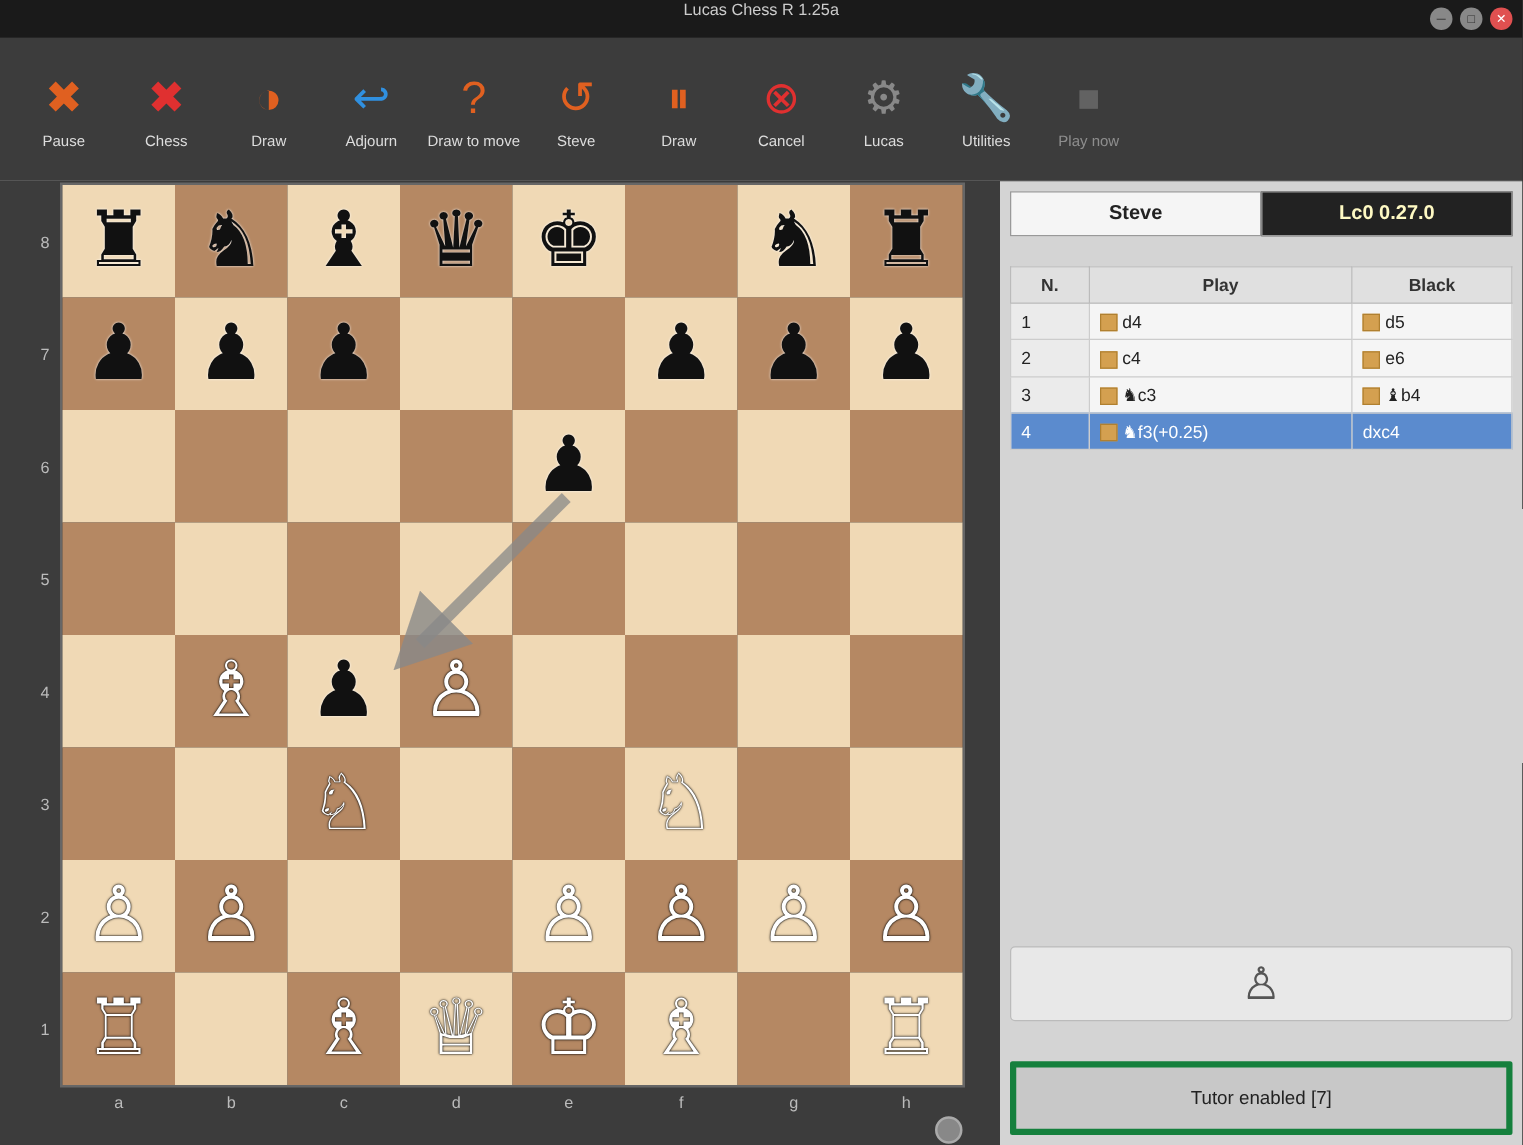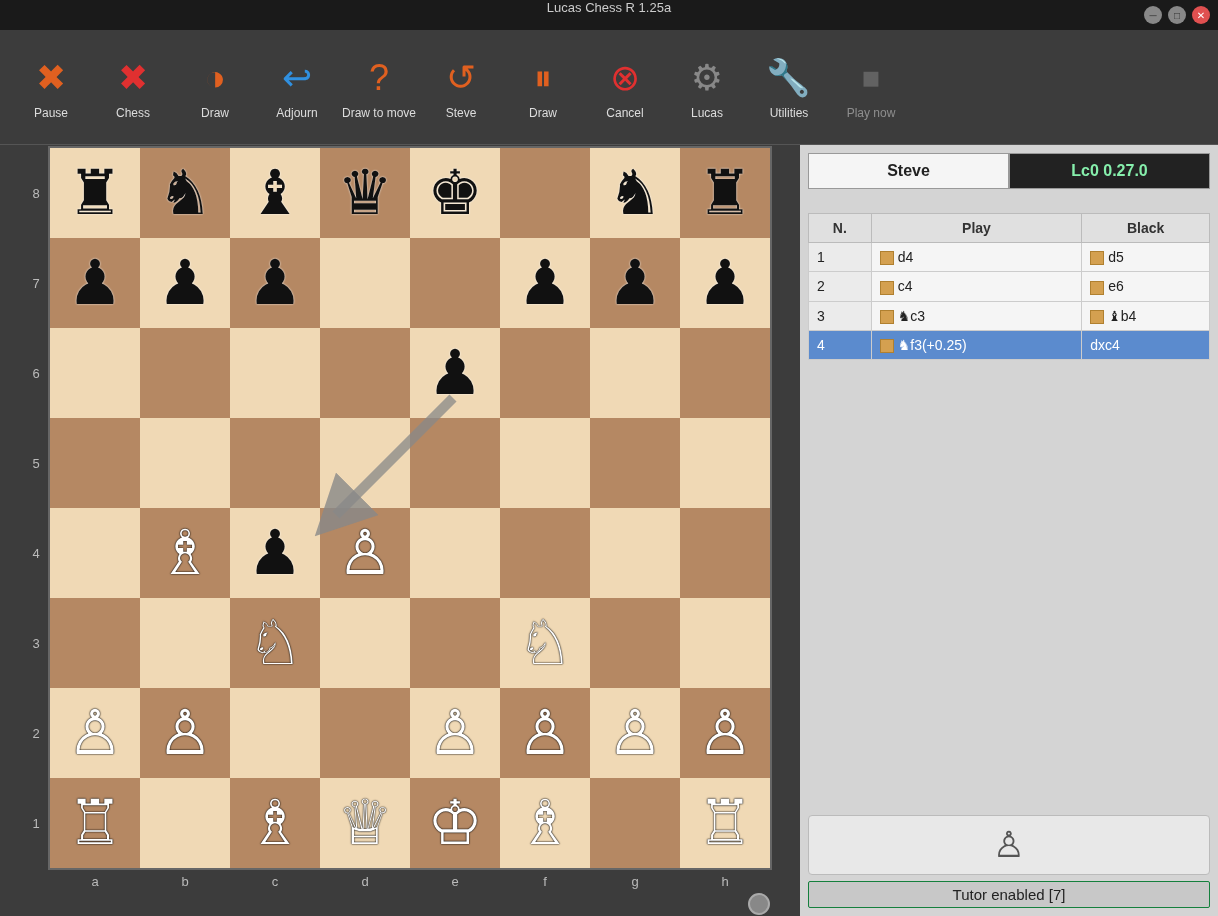--- a/index.html
+++ b/index.html
@@ -204,21 +204,21 @@
       color: #222;
     }
     #player-black {
       flex: 1;
       background: #222;
       border: 1px solid #999;
       text-align: center;
       padding: 8px;
       font-weight: bold;
       font-size: 16px;
-      color: #86efac;
+      color: #fef9c3;
     }
     
     #moves-table {
       width: 100%;
       border-collapse: collapse;
       background: #f5f5f5;
       font-size: 14px;
     }
     #moves-table th {
       background: #e0e0e0;
@@ -258,26 +258,27 @@
       justify-content: center;
       align-items: center;
       height: 60px;
       border: 1px solid #bbb;
       background: #e8e8e8;
       border-radius: 4px;
     }
     #pawn-icon { font-size: 36px; color: #555; }
     #tutor-bar {
       background: #c8c8c8;
-      border: 1px solid #15803d;
+      border: 5px solid #15803d;
       text-align: center;
-      padding: 4px;
+      padding: 16px;
       font-size: 15px;
       color: #222;
       border-radius: 2px;
+      margin-top: 26px;
     }
 
     
     .piece-black { color: #111; text-shadow: 0 0 2px #fff; }
     .piece-white { color: #fff; text-shadow: 0 0 2px #000, 0 0 1px #000; }
 
     
     #board-wrapper {
       position: relative;
       display: inline-block;

